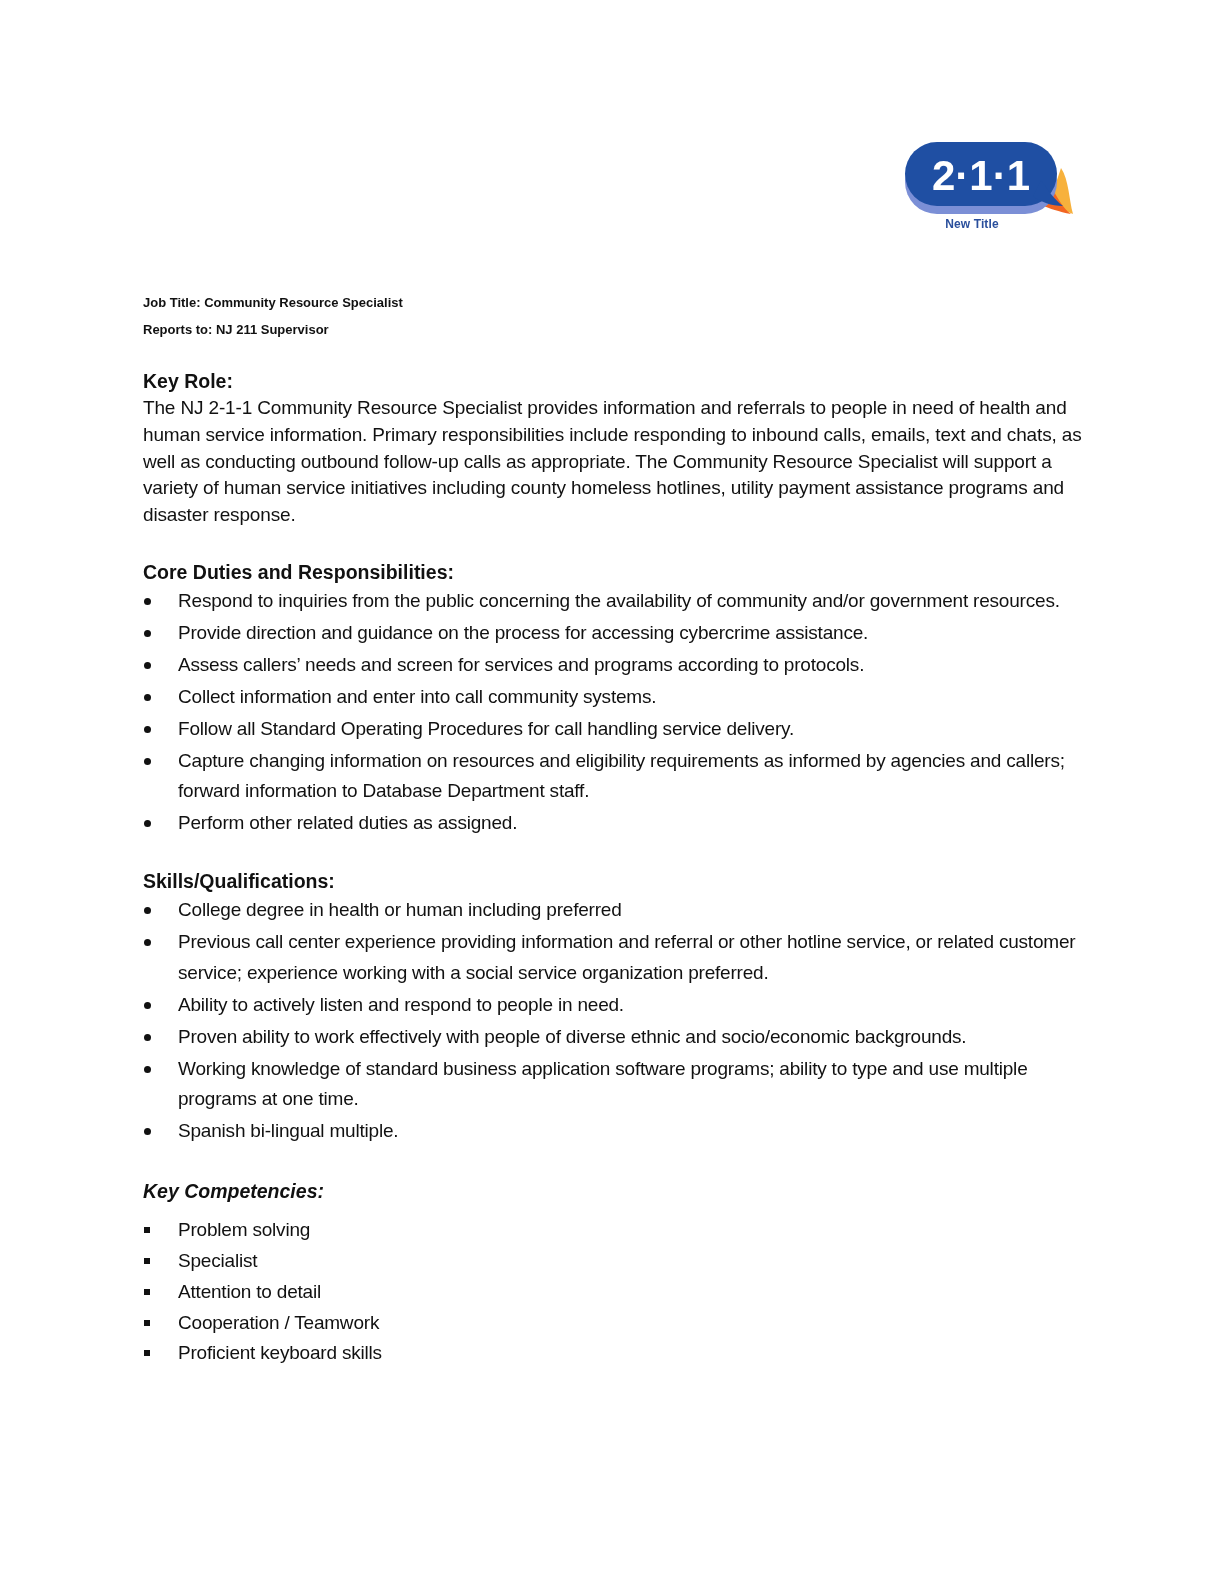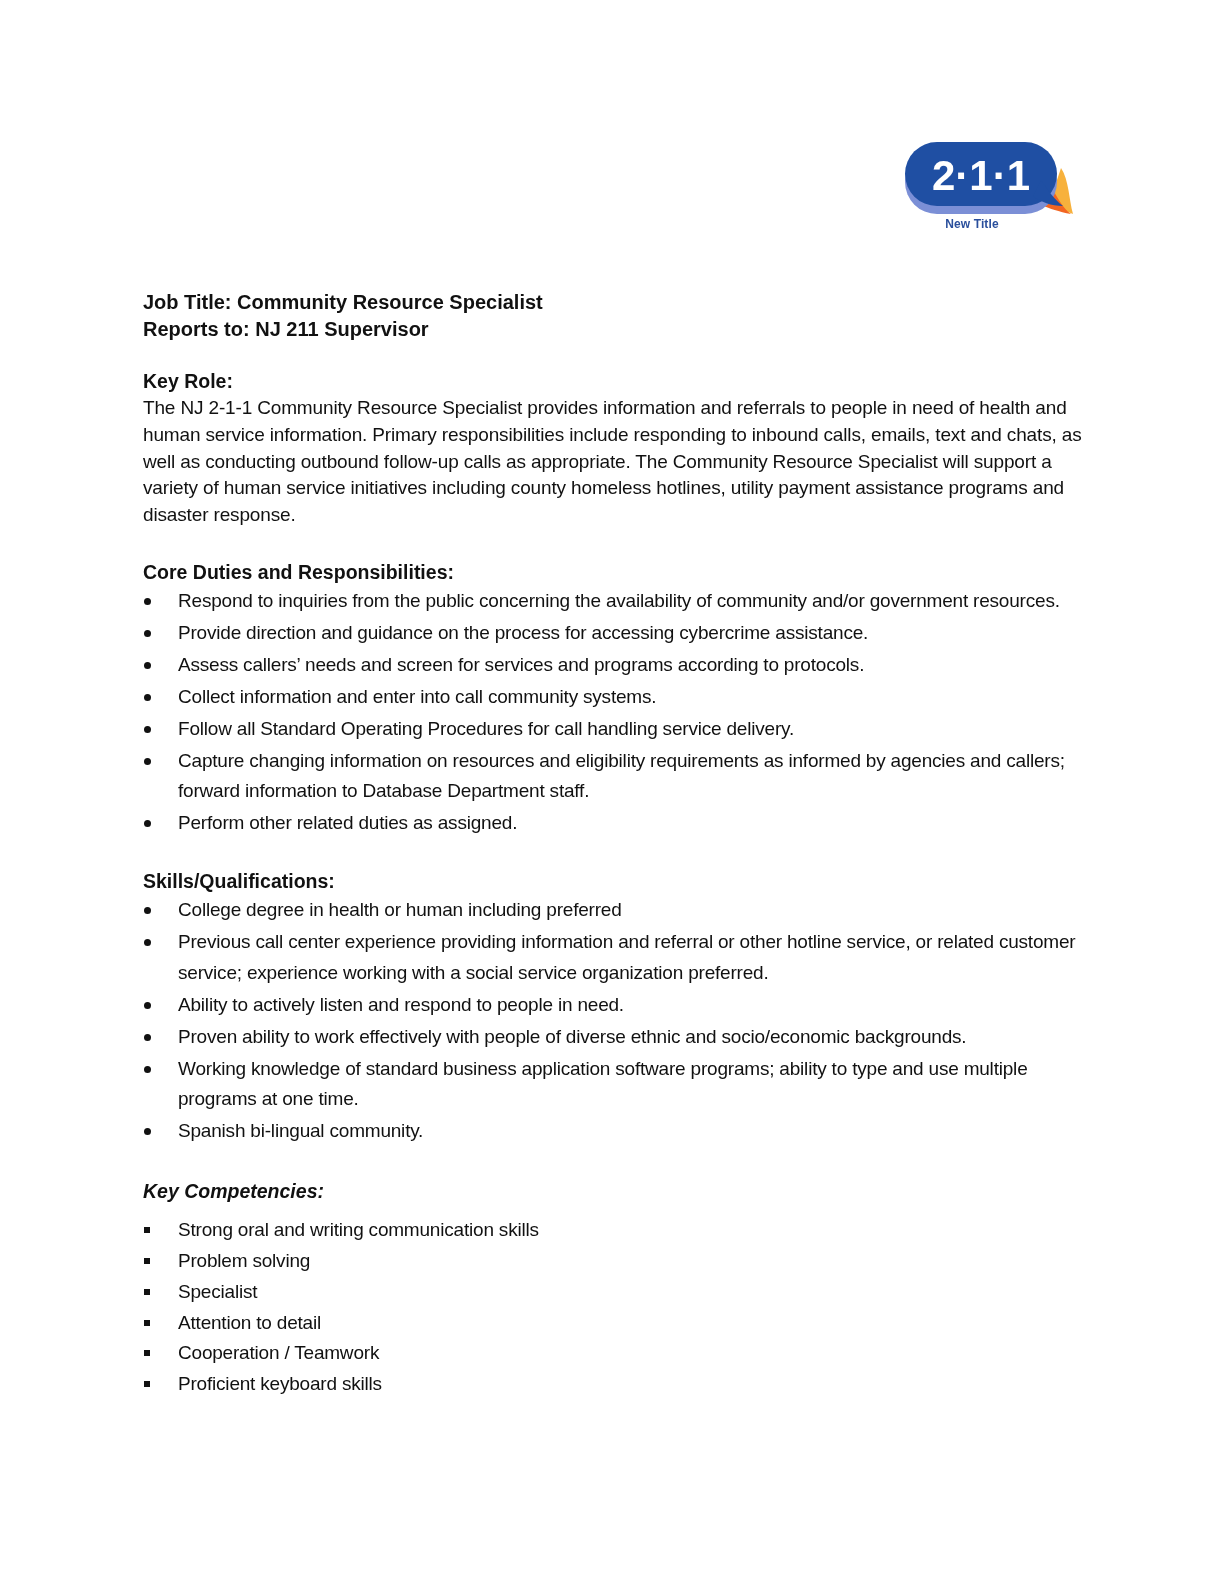--- a/index.html
+++ b/index.html
@@ -2,21 +2,21 @@
 <html><head>
 <meta charset="utf-8">
 <style>
   html, body { margin: 0; padding: 0; background: #ffffff; }
   body { width: 1224px; height: 1584px; position: relative; overflow: hidden;
          font-family: "Liberation Sans", "DejaVu Sans", sans-serif; color: #111; }
   .logo { position: absolute; left: 903px; top: 140px; width: 170px; height: 95px; }
   .logo-caption { position: absolute; left: 0; top: 77px; width: 170px; text-align: center;
                   font-weight: bold; font-size: 12px; color: #2a4f9c; letter-spacing: 0.1px; padding-right: 32px; box-sizing: border-box;}
   .content { position: absolute; left: 143px; top: 289px; width: 940px; }
-  .hdr { font-weight: bold; font-size: 20px; line-height: 27px; margin: 0; }
+  .hdr { font-weight: bold; font-size: 13px; line-height: 27px; margin: 0; }
   .section-title { font-weight: bold; font-size: 19.5px; line-height: 27px; margin: 0; }
   .italic { font-style: italic; }
   p.body { font-size: 19px; line-height: 26.8px; margin: 0; letter-spacing: -0.15px; }
   ul { list-style: none; margin: 0; padding: 0; }
   li { position: relative; padding-left: 35px; font-size: 19px; line-height: 30.5px; letter-spacing: -0.2px; }
   li.disc::before { content: ""; position: absolute; left: 1px; top: 12px; width: 7px; height: 7px; border-radius: 50%; background: #111; }
   li.square::before { content: ""; position: absolute; left: 1px; top: 12px; width: 6px; height: 6px; background: #111; }
   ul.core li, ul.skills li { margin-bottom: 1.5px; }
   ul.comp li { line-height: 30.7px; }
 </style>
@@ -56,27 +56,26 @@
   </ul>
 
   <div style="height:28px"></div>
   <p class="section-title">Skills/Qualifications:</p>
   <ul class="skills">
     <li class="disc">College degree in health or human including preferred</li>
     <li class="disc">Previous call center experience providing information and referral or other hotline service, or related customer service; experience working with a social service organization preferred.</li>
     <li class="disc">Ability to actively listen and respond to people in need.</li>
     <li class="disc">Proven ability to work effectively with people of diverse ethnic and socio/economic backgrounds.</li>
     <li class="disc">Working knowledge of standard business application software programs; ability to type and use multiple programs at one time.</li>
-    <li class="disc">Spanish bi-lingual community.</li>
+    <li class="disc">Spanish bi-lingual multiple.</li>
   </ul>
 
   <div style="height:30px"></div>
   <p class="section-title italic">Key Competencies:</p>
   <div style="height:10px"></div>
   <ul class="comp">
-    <li class="square">Strong oral and writing communication skills</li>
     <li class="square">Problem solving</li>
     <li class="square">Specialist</li>
     <li class="square">Attention to detail</li>
     <li class="square">Cooperation / Teamwork</li>
     <li class="square">Proficient keyboard skills</li>
   </ul>
 </div>
 
 </body></html>

